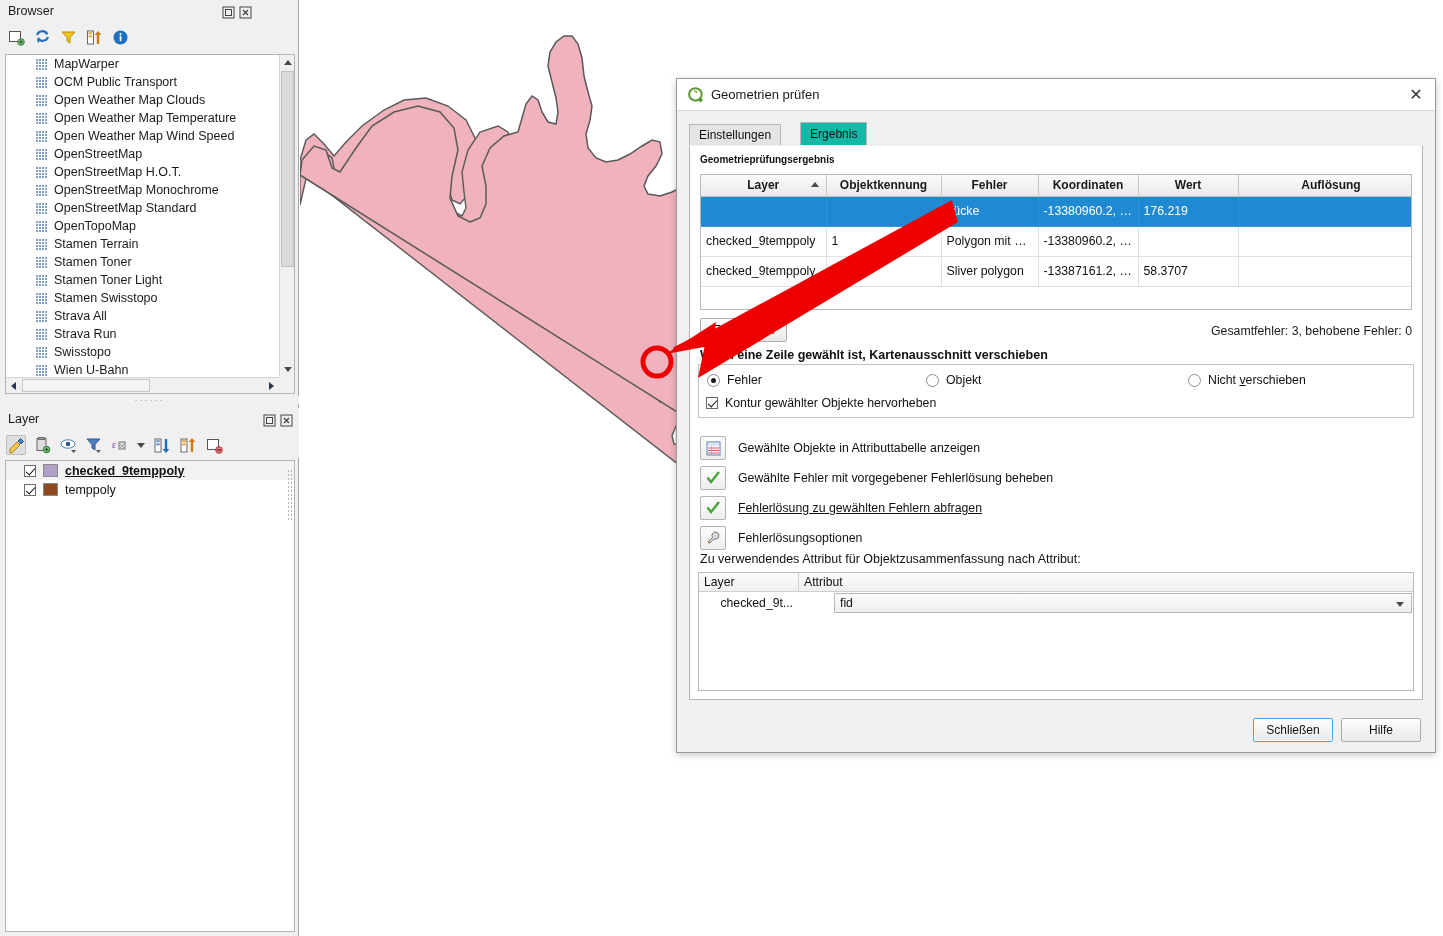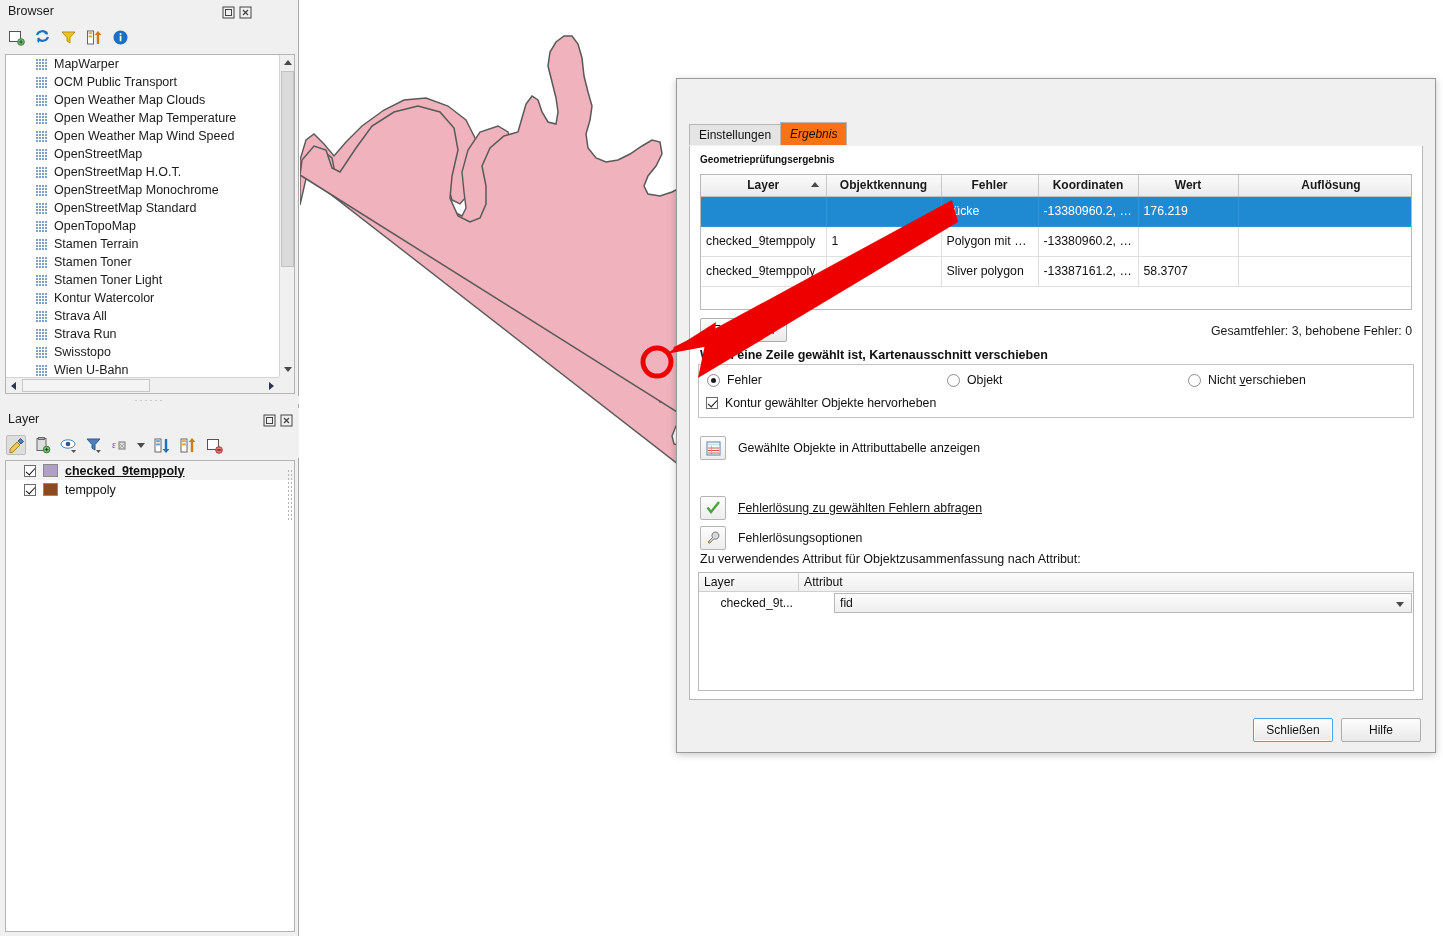--- a/index.html
+++ b/index.html
@@ -195,36 +195,35 @@
     width: 18px; height: 18px;
     display: flex; align-items: center; justify-content: center;
     color: #333; font-size: 16px; line-height: 1;
   }
   .qgis-logo { width: 16px; height: 16px; }
 
   .dlg-body { position: absolute; left: 0; top: 32px; right: 0; bottom: 0; }
 
   .tabs {
     position: absolute; left: 12px; top: 12px;
-    display: flex; align-items: flex-end; height: 22px;
+    display: flex; align-items: flex-end; height: 22px; gap: 20px;
   }
   .tab {
     height: 21px; padding: 0 9px;
     display: flex; align-items: center;
     font-size: 12px;
     border: 1px solid #b6b6b6;
     background: #e4e4e4;
     border-bottom: none;
     margin-right: -1px;
   }
   .tab.active {
-    background: #f97316;
+    background: #14b8a6;
     height: 23px;
     font-weight: normal;
-    font-style: italic;
   }
 
   .panel-area {
     position: absolute; left: 12px; top: 35px; right: 12px; bottom: 52px;
     background: #ffffff;
     border: 1px solid #b6b6b6;
     border-top: none;
   }
   .group-label {
     position: absolute; left: 10px; top: 8px;
@@ -696,21 +695,21 @@
                 <i></i>
                 <i></i>
                 <i></i>
                 <i></i>
                 <i></i>
                 <i></i>
                 <i></i>
                 <i></i>
                 <i></i>
               </span>
-              <span>Kontur Watercolor</span>
+              <span>Stamen Swisstopo</span>
             </div>
             <div class="tree-item">
               <span class="grid-icon">
                 <i></i>
                 <i></i>
                 <i></i>
                 <i></i>
                 <i></i>
                 <i></i>
                 <i></i>
@@ -948,20 +947,30 @@
              L488,340 L480,352 L472,362 L470,374 L476,382 L486,382 L496,376 L504,368 L510,366 L514,372
              L512,386 L504,398 L496,408 L494,420 L500,428 L510,428 L520,422 L528,414 L534,412 L538,418
              L536,432 L528,444 L520,454 L518,466 L524,474 L534,474 L544,468 L552,460 L558,458 L562,464
              L560,478 L552,490 L544,500 L542,512 L548,520 L558,520 L568,514 L576,506 L582,504 L586,510
              L584,524 L576,536 L568,546 L566,558 L572,566 L582,566 L592,560 L600,552 Z"></path>
       </g>
     </svg>
   </div>
 
   <div id="dialog">
+    <div class="dlg-titlebar">
+      <span class="qgis-logo">
+        <svg width="16" height="16" viewBox="0 0 16 16">
+          <path d="M13 3.2A6.2 6.2 0 1 0 12 12.4l1.6 1.7 1.2-1.2-1.6-1.7A6.1 6.1 0 0 0 13 3.2z" fill="none" stroke="#589632" stroke-width="2"></path>
+          <path d="M7 4.2a3.4 3.4 0 0 1 3.2 1.3" stroke="#93b023" stroke-width="1.8" fill="none"></path>
+        </svg>
+      </span>
+      <span class="dlg-title">Geometrien prüfen</span>
+      <span class="dlg-close">✕</span>
+    </div>
 
     <div class="dlg-body">
 
       <div class="tabs">
         <div class="tab">Einstellungen</div>
         <div class="tab active">Ergebnis</div>
       </div>
 
       <div class="panel-area">
 
@@ -1019,21 +1028,21 @@
         <button class="btn export-btn">Exportieren</button>
         <div class="summary">Gesamtfehler: 3, behobene Fehler: 0</div>
 
         <div class="sec-label" style="top:202px;">Wenn eine Zeile gewählt ist, Kartenausschnitt verschieben</div>
 
         <div class="radio-box" style="top:218px; height:54px;">
           <div class="radio-row" style="left:8px; top:8px;">
             <span class="radio on"></span>
             <span>Fehler</span>
           </div>
-          <div class="radio-row" style="left:248px; top:8px;">
+          <div class="radio-row" style="left:227px; top:8px;">
             <span class="radio"></span>
             <span>Objekt</span>
           </div>
           <div class="radio-row" style="left:489px; top:8px;">
             <span class="radio"></span>
             <span>Nicht <span class="u">v</span>erschieben</span>
           </div>
           <div class="radio-row" style="left:7px; top:31px;">
             <span class="cbx checked"></span>
             <span>Kontur gewählter Objekte hervorheben</span>
@@ -1045,20 +1054,28 @@
             <svg width="15" height="15" viewBox="0 0 15 15">
                 <rect x="1" y="1" width="13" height="13" fill="#fff" stroke="#5a7fae"></rect>
                 <rect x="2" y="2.5" width="11" height="2" fill="#cfe0f2"></rect>
                 <path d="M2 7h11M2 9.5h11M2 12h11" stroke="#d05353" stroke-width="1"></path>
                 <path d="M5.5 5v9" stroke="#8fa9c8" stroke-width="0.8"></path>
               </svg>
           </span>
           <span>Gewählte Objekte in Attributtabelle anzeigen</span>
         </div>
 
+        <div class="act-row" style="top:320px;">
+          <span class="act-btn">
+            <svg width="16" height="16" viewBox="0 0 16 16">
+                <path d="M2.5 7.5 L6 12 L14 2" stroke="#4aa33d" stroke-width="2.4" fill="none"></path>
+              </svg>
+          </span>
+          <span>Gewählte Fehler mit vorgegebener Fehlerlösung beheben</span>
+        </div>
 
         <div class="act-row" style="top:350px;text-decoration:underline;">
           <span class="act-btn">
             <svg width="16" height="16" viewBox="0 0 16 16">
                 <path d="M2.5 7.5 L6 12 L14 2" stroke="#4aa33d" stroke-width="2.4" fill="none"></path>
               </svg>
           </span>
           <span>Fehlerlösung zu gewählten Fehlern abfragen</span>
         </div>
 

